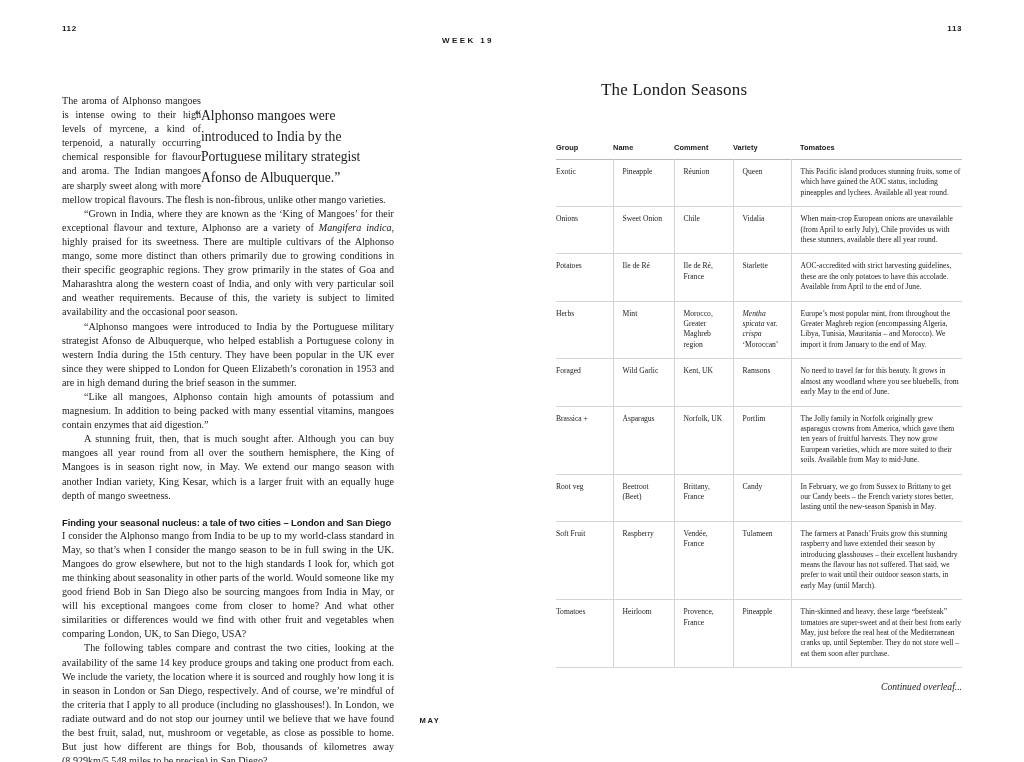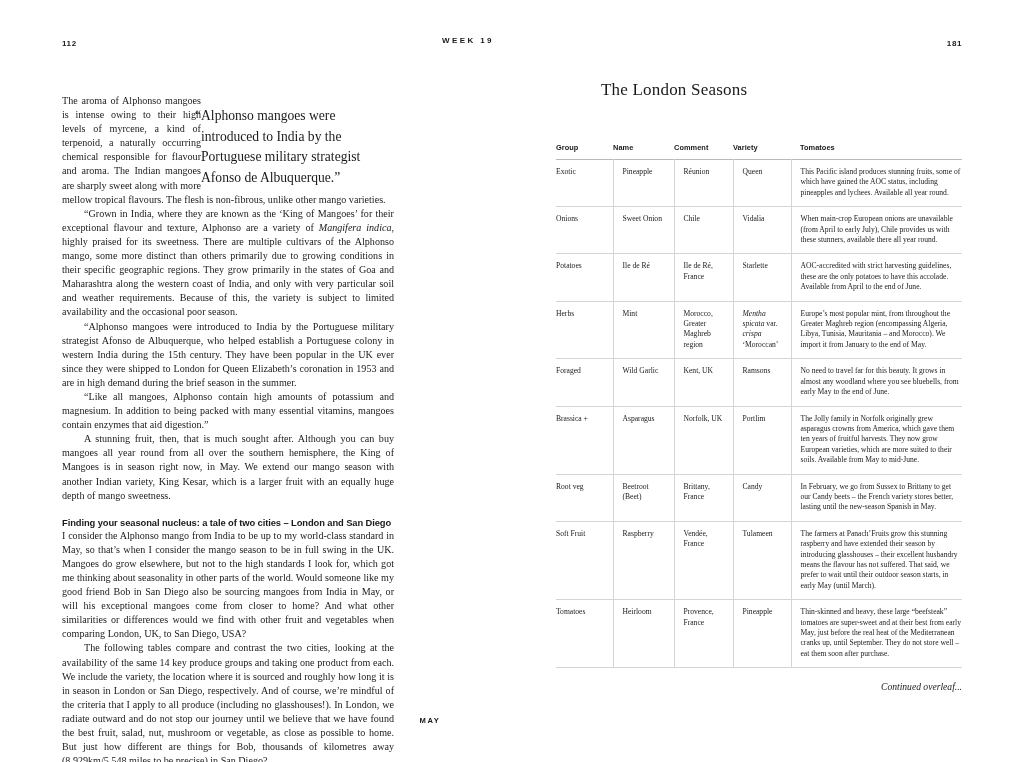--- a/index.html
+++ b/index.html
@@ -16,21 +16,21 @@
     overflow: hidden;
   }
   .page {
     position: absolute;
     inset: 0;
   }
 
   
   .folio {
     position: absolute;
-    top: 39px;
+    top: 24px;
     font-family: "Liberation Sans", sans-serif;
     font-size: 8px;
     font-weight: 700;
     letter-spacing: 0.6px;
     color: #1a1a1a;
   }
   .folio-left  { left: 62px; }
   .folio-right { right: 62px; }
   .running-head {
     position: absolute;
@@ -167,21 +167,21 @@
     color: #1a1a1a;
   }
 </style>
 </head>
 <body>
 
 <div class="page">
 
   <div class="folio folio-left">112</div>
   <div class="running-head">WEEK 19</div>
-  <div class="folio folio-right">181</div>
+  <div class="folio folio-right">113</div>
 
   <div class="left-col">
 
     <div class="pullquote">“Alphonso mangoes were introduced to India by the Portuguese military strategist Afonso de Albuquerque.”</div>
 
     <p>The aroma of Alphonso mangoes is intense owing to their high levels of myrcene, a kind of terpenoid, a naturally occurring chemical responsible for flavour and aroma. The Indian mangoes are sharply sweet along with more mellow tropical flavours. The flesh is non-fibrous, unlike other mango varieties.</p>
     <p class="indent"><span>“Grown in India, where they are known as the ‘King of Mangoes’ for their exceptional flavour and texture, Alphonso are a variety of <em>Mangifera indica</em>, highly praised for its sweetness. There are multiple cultivars of the Alphonso mango, some more distinct than others primarily due to growing conditions in their specific geographic regions. They grow primarily in the states of Goa and Maharashtra along the western coast of India, and only with very particular soil and weather requirements. Because of this, the variety is subject to limited availability and the occasional poor season.</span></p>
     <p class="indent">“Alphonso mangoes were introduced to India by the Portuguese military strategist Afonso de Albuquerque, who helped establish a Portuguese colony in western India during the 15th century. They have been popular in the UK ever since they were shipped to London for Queen Elizabeth’s coronation in 1953 and are in high demand during the brief season in the summer.</p>
     <p class="indent">“Like all mangoes, Alphonso contain high amounts of potassium and magnesium. In addition to being packed with many essential vitamins, mangoes contain enzymes that aid digestion.”</p>
     <p class="indent">A stunning fruit, then, that is much sought after. Although you can buy mangoes all year round from all over the southern hemisphere, the King of Mangoes is in season right now, in May. We extend our mango season with another Indian variety, King Kesar, which is a larger fruit with an equally huge depth of mango sweetness.</p>

